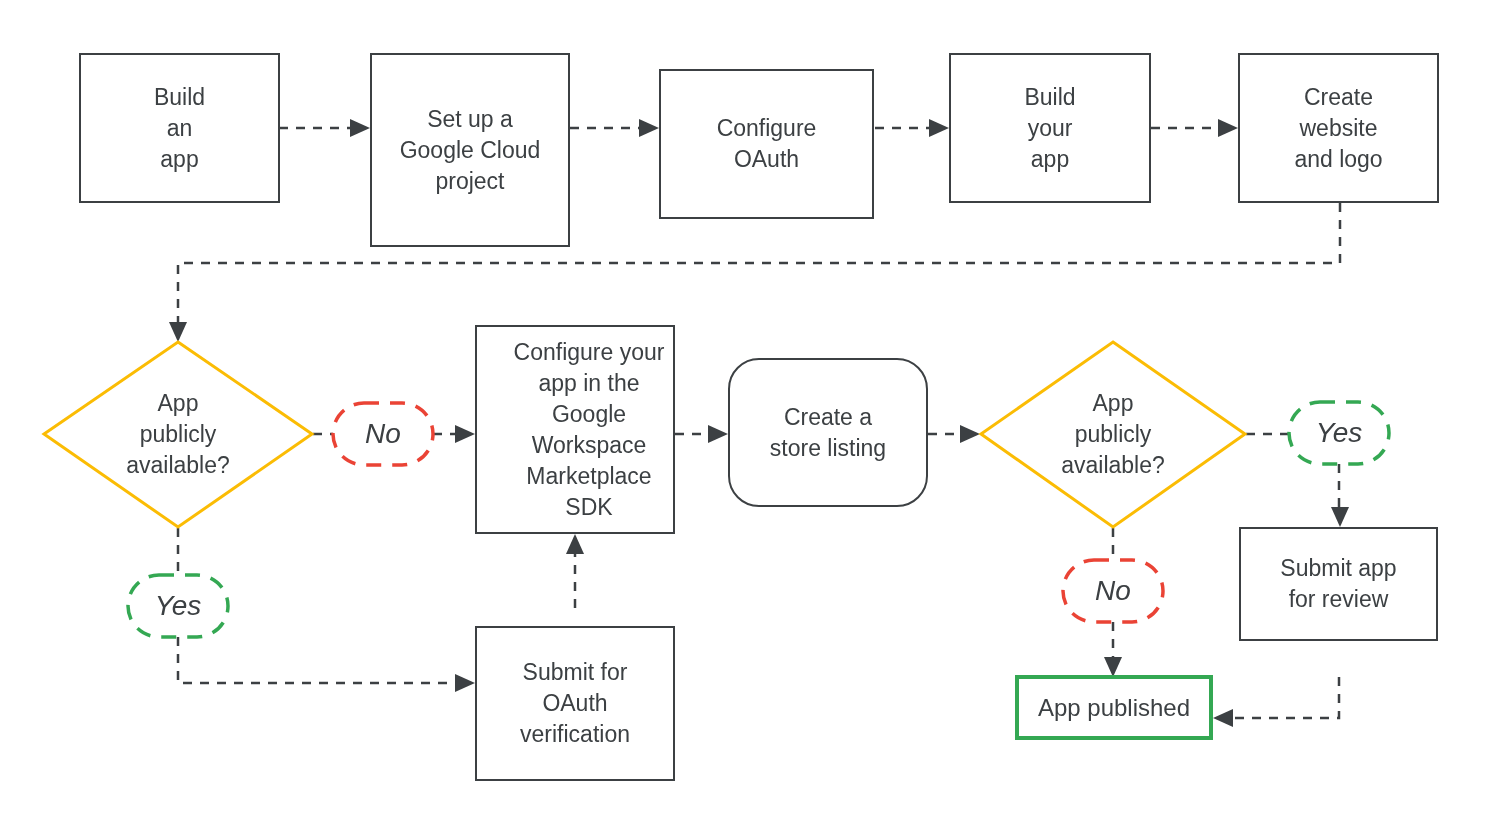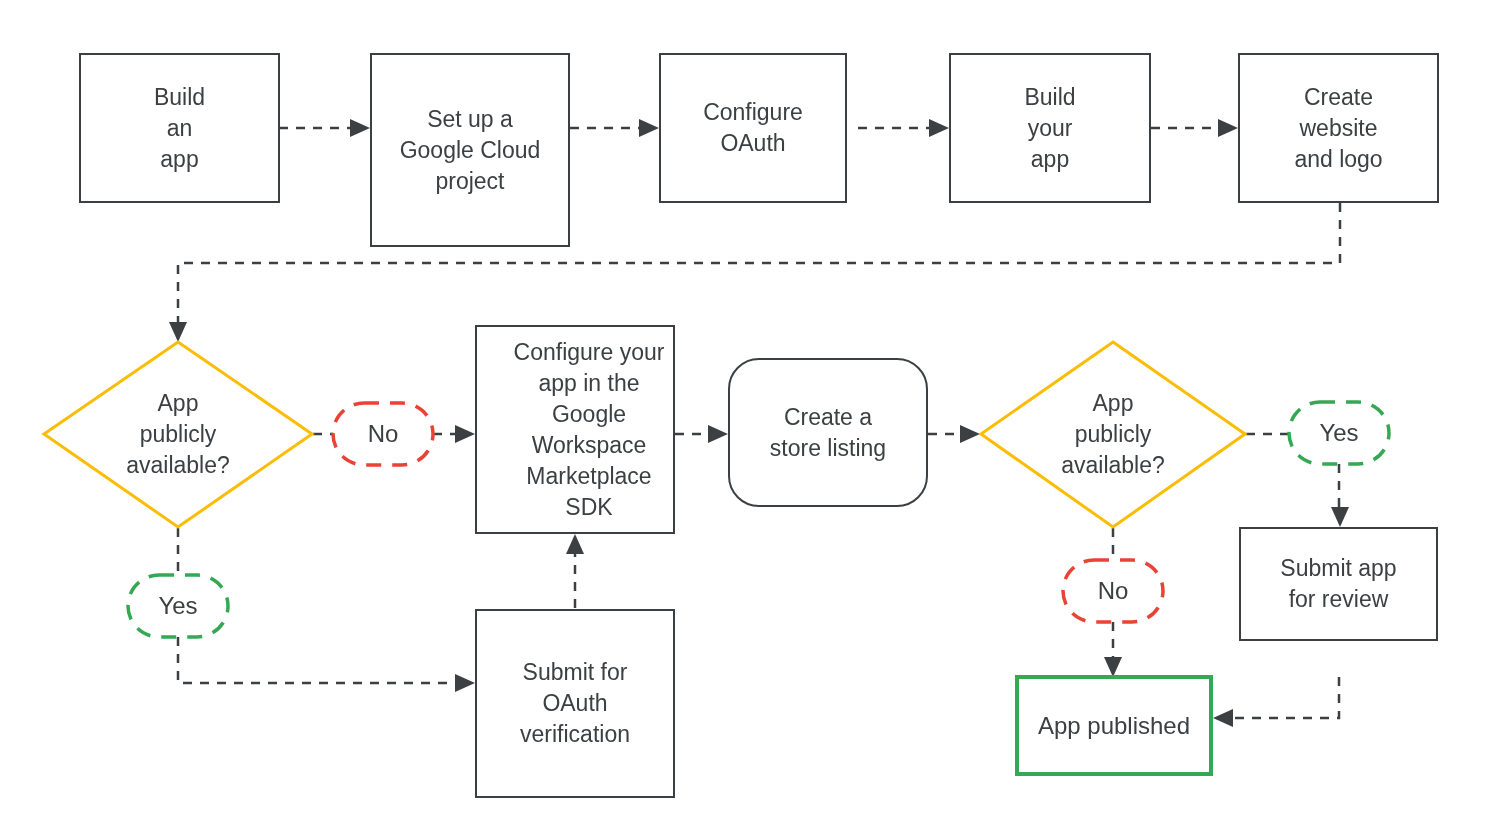--- a/index.html
+++ b/index.html
@@ -52,23 +52,24 @@
     line-height: 31px;
     color: #3c4043;
     background: transparent;
   }
   .badge-label {
     position: absolute;
     display: flex;
     align-items: center;
     justify-content: center;
     text-align: center;
-    font-size: 24px;
+    font-size: 28px;
     color: #3c4043;
     background: transparent;
+    font-style: italic;
   }
 </style>
 </head>
 <body>
 
 <div class="canvas">
 
   <svg class="layer" width="1494" height="814" viewBox="0 0 1494 814">
 
     <g stroke="#3c4043" stroke-width="2.5" stroke-dasharray="9 8" fill="none">
@@ -117,49 +118,49 @@
   </svg>
 
   <div class="node process" style="left:79px; top:53px; width:201px; height:150px;text-align:center;">Build
 an
 app</div>
 
   <div class="node process" style="left:370px; top:53px; width:200px; height:194px;">Set up a
 Google Cloud
 project</div>
 
-  <div class="node process" style="left:659px; top:53px; width:188px; height:150px;">Configure
+  <div class="node process" style="left:659px; top:69px; width:215px; height:150px;">Configure
 OAuth</div>
 
   <div class="node process" style="left:949px; top:53px; width:202px; height:150px;">Build
 your
 app</div>
 
   <div class="node process" style="left:1238px; top:53px; width:201px; height:150px;">Create
 website
 and logo</div>
 
   <div class="node process" style="left:475px; top:325px; width:200px; height:209px;padding-left:28px;">Configure your
 app in the
 Google
 Workspace
 Marketplace
 SDK</div>
 
   <div class="node process" style="left:728px; top:358px; width:200px; height:149px;border-radius:31px;">Create a
 store listing</div>
 
-  <div class="node process" style="left:475px; top:609px; width:200px; height:189px;">Submit for
+  <div class="node process" style="left:475px; top:626px; width:200px; height:155px;">Submit for
 OAuth
 verification</div>
 
   <div class="node process" style="left:1239px; top:527px; width:199px; height:114px;">Submit app
 for review</div>
 
-  <div class="node terminal" style="left:1015px; top:675px; width:198px; height:101px;">App published</div>
+  <div class="node terminal" style="left:1015px; top:675px; width:198px; height:65px;">App published</div>
 
   <div class="diamond-label" style="left:58px; top:374px; width:240px; height:120px;">App
 publicly
 available?</div>
 
   <div class="diamond-label" style="left:993px; top:374px; width:240px; height:120px;">App
 publicly
 available?</div>
 
   <div class="badge-label" style="left:333px; top:403px; width:100px; height:62px;">No</div>

